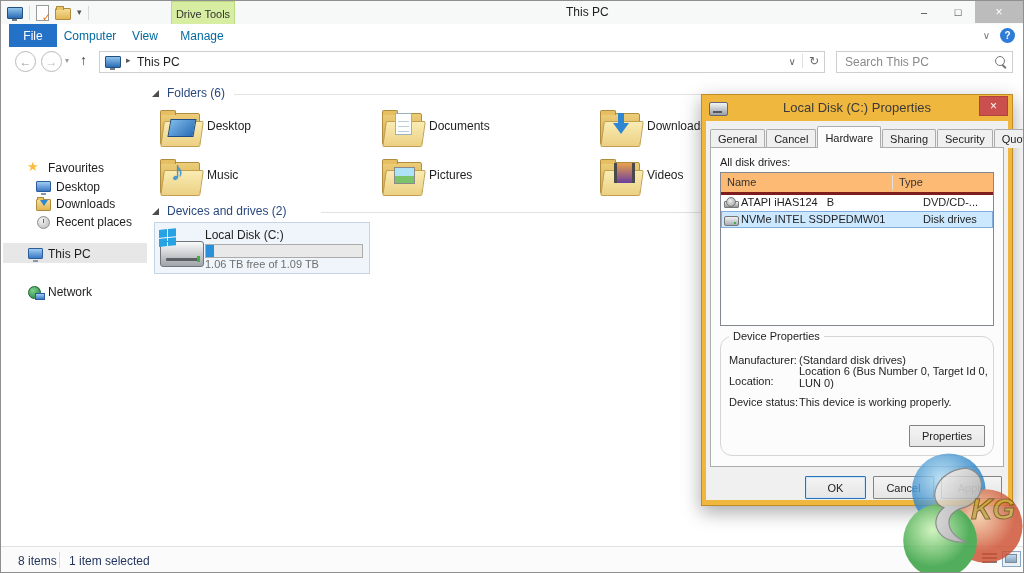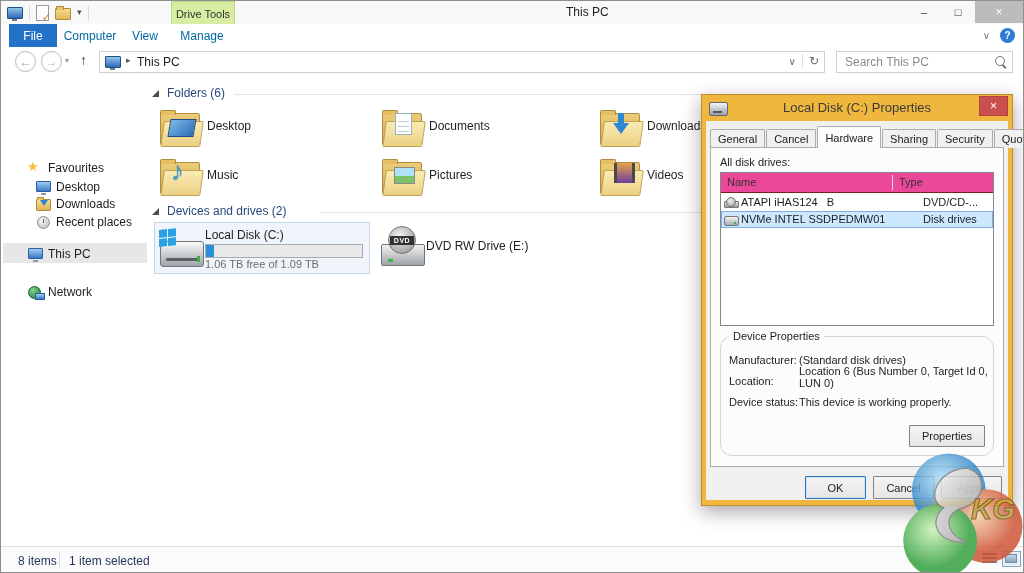--- a/index.html
+++ b/index.html
@@ -120,21 +120,21 @@
   .dlg-close{position:absolute;top:1px;right:4px;width:27px;height:18px;background:#c9504c;color:#fff;border:1px solid #b2423e;
              display:flex;align-items:center;justify-content:center;font-size:12px;}
   .dlg-body{position:absolute;left:4px;top:26px;width:302px;height:379px;background:#f0f0f0;}
   .dlg-tabs{position:absolute;left:4px;top:8px;display:flex;}
   .dtab{height:18px;padding:0 7px;border:1px solid #acacac;border-bottom:none;background:#f0f0f0;display:flex;align-items:center;
         margin-right:1px;font-size:11px;color:#222;border-radius:2px 2px 0 0;}
   .dtab.active{background:#fcfcfc;height:21px;margin-top:-3px;position:relative;z-index:3;}
   .dlg-page{position:absolute;left:4px;top:26px;width:292px;height:318px;background:#fcfcfc;border:1px solid #acacac;z-index:2;}
   .page-label{position:absolute;left:9px;top:8px;}
   .listbox{position:absolute;left:9px;top:24px;width:272px;height:152px;border:1px solid #828790;background:#fff;}
-  .lv-header{position:absolute;left:0;top:0;width:100%;height:19px;border-bottom:1px solid #7f1d1d;background:#ec4899;}
+  .lv-header{position:absolute;left:0;top:0;width:100%;height:19px;border-bottom:3px solid #7f1d1d;background:#fdba74;}
   .lv-header .h1{position:absolute;left:6px;top:3px;color:#333;}
   .lv-header .h2{position:absolute;left:178px;top:3px;color:#333;}
   .lv-colsep{position:absolute;left:171px;top:2px;width:1px;height:15px;background:#e0e0e0;}
   .lv-row{position:absolute;left:0;width:100%;height:17px;}
   .lv-row.sel{background:#cce8ff;box-shadow:inset 0 0 0 1px #84acdd;}
   .lv-name{position:absolute;left:20px;top:2px;white-space:pre;}
   .lv-type{position:absolute;left:178px;top:2px;margin-left:24px;}
   .cd-mini{position:absolute;left:3px;top:3px;width:13px;height:11px;}
   .cd-mini::before{content:"";position:absolute;left:0;bottom:0;width:13px;height:5px;background:linear-gradient(#eee,#999);border:1px solid #777;border-radius:1px;}
   .cd-mini::after{content:"";position:absolute;left:2px;top:0;width:8px;height:8px;border-radius:50%;background:radial-gradient(circle at 40% 35%,#f0f0f0,#9a9a9a);border:1px solid #777;}
@@ -322,32 +322,20 @@
             <i></i>
             <i></i>
             <i></i>
           </span>
       </span>
       <span class="disk-title">Local Disk (C:)</span>
       <span class="disk-bar">
           <span class="disk-fill"></span>
         </span>
       <span class="disk-free">1.06 TB free of 1.09 TB</span>
-    </div>
-    <div class="dvd-tile" style="left:227px;">
-      <span class="dvddrv">
-        <span class="dvd-box">
-            <span class="dvd-led"></span>
-          </span>
-        <span class="dvd-disc">
-            <span class="dvd-hole"></span>
-            <span class="dvd-band">DVD</span>
-          </span>
-      </span>
-      <span class="dvd-label">DVD RW Drive (E:)</span>
     </div>
   </div>
 
   <div class="statusbar">
     <span class="status-txt" style="left:17px;">8 items</span>
     <span class="status-sep"></span>
     <span class="status-txt" style="left:68px;">1 item selected</span>
   </div>
   <span class="view-details"></span>
   <span class="view-large"></span>

